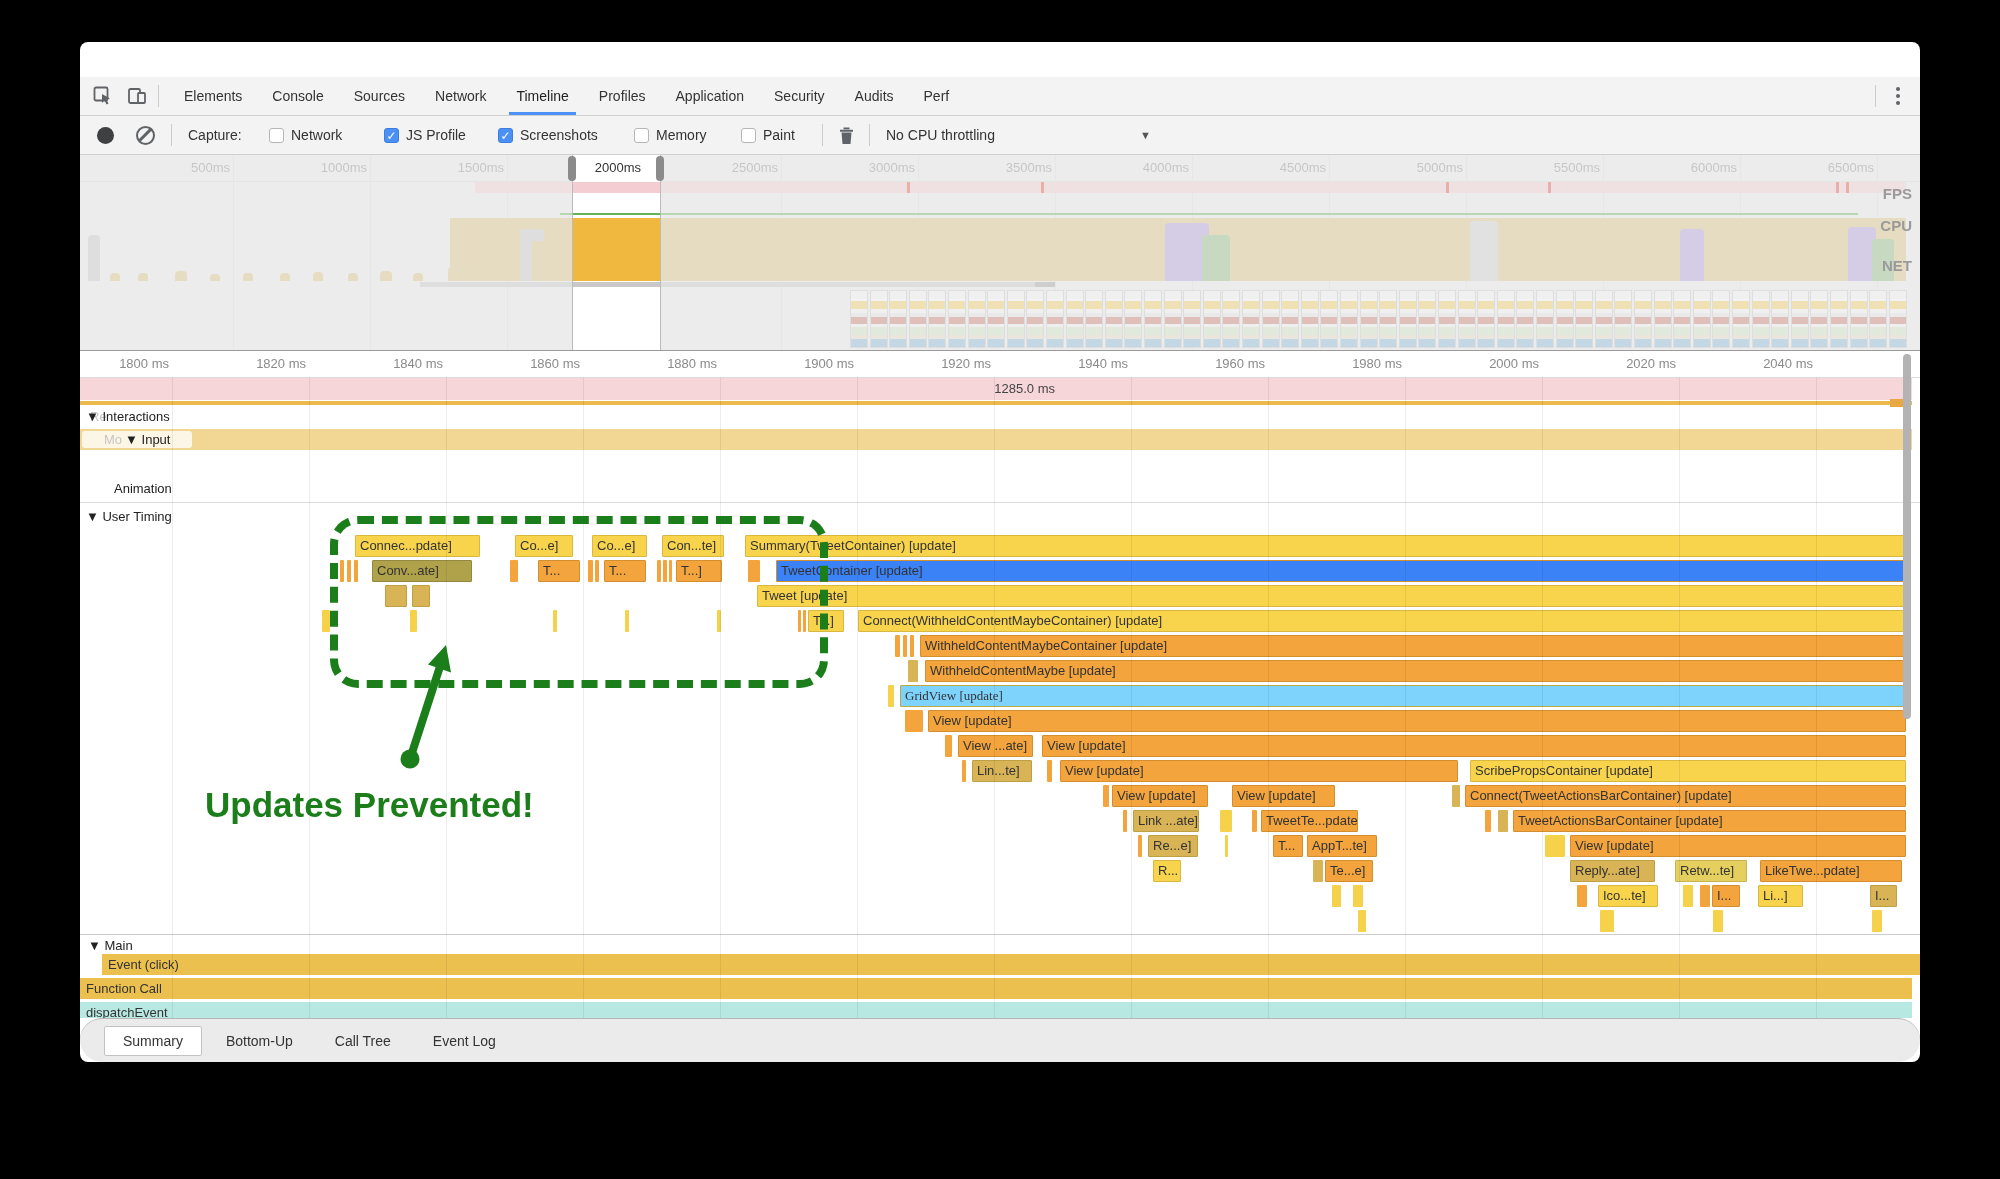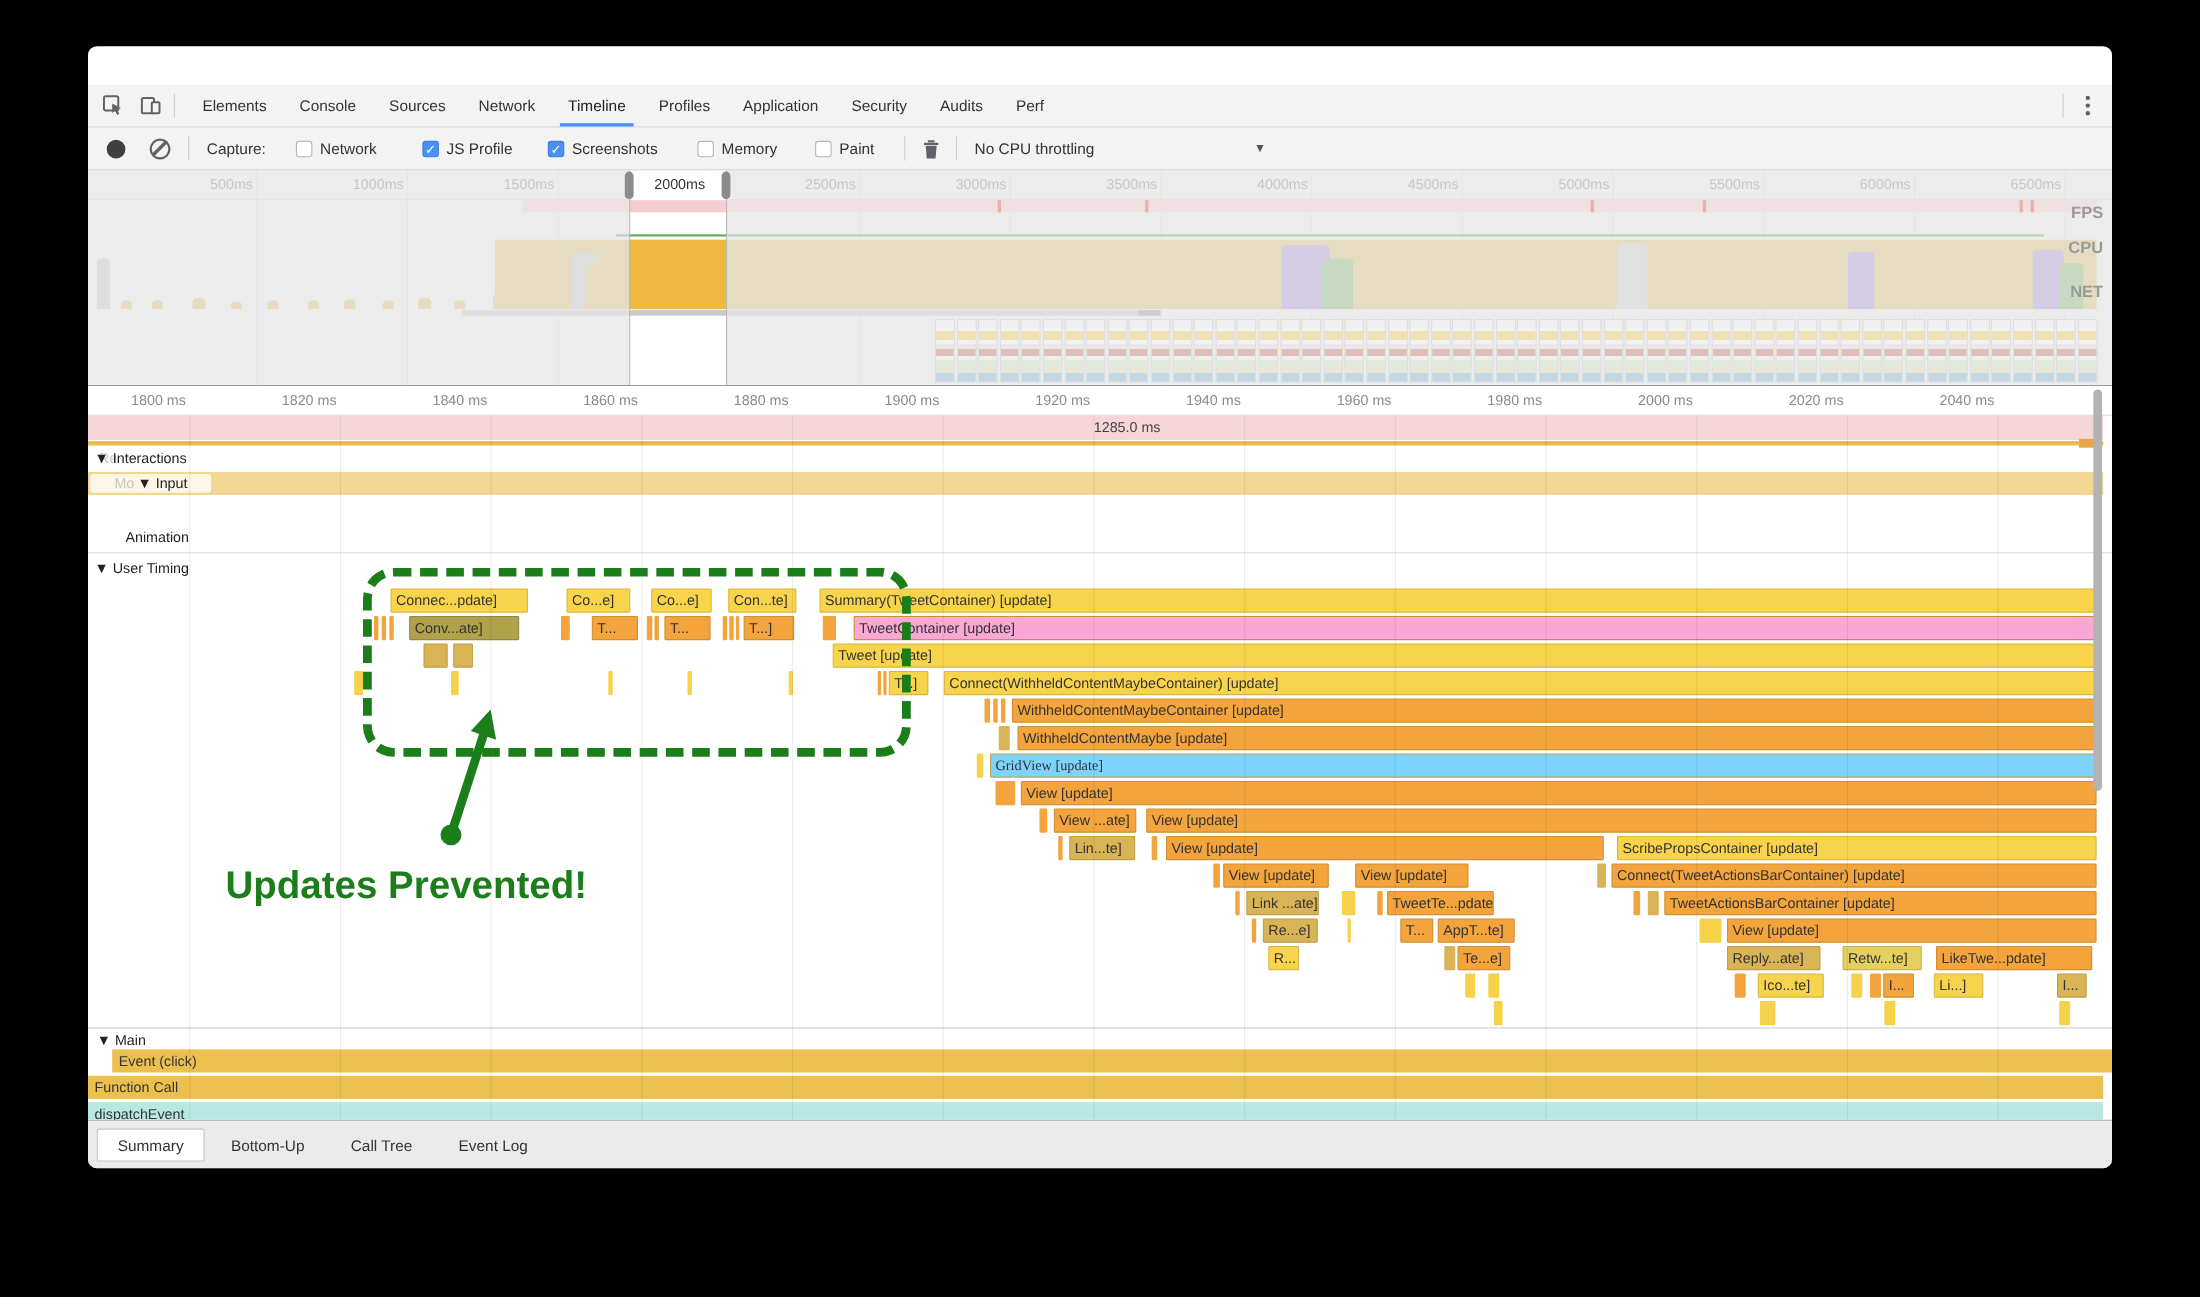--- a/index.html
+++ b/index.html
@@ -77,21 +77,21 @@
   
   #dashed-box{position:absolute;border:8px dashed #1b7e1b;border-radius:28px;z-index:9;}
   #tooltip{position:absolute;background:#fff;border:1px solid #d0d0d0;box-shadow:0 2px 7px rgba(0,0,0,.3);
     height:30px;display:flex;align-items:center;gap:9px;padding:0 11px;font-size:15px;z-index:10;white-space:nowrap;}
   #tooltip .tt-time{color:#2e8b2e;}
   #tooltip .tt-text{color:#333;}
   #annot-text{position:absolute;font-size:35px;font-weight:bold;z-index:10;white-space:nowrap;}
   #arrow-svg{position:absolute;z-index:10;overflow:visible;}
   
   #footer{position:absolute;left:0;top:976px;width:100%;height:44px;background:#ebebeb;
-    border-top:1px solid #b5b5b5;display:flex;align-items:center;padding-left:8px;box-sizing:border-box;}
+    border-top:1px solid #b5b5b5;display:flex;align-items:center;padding-left:24px;box-sizing:border-box;border-radius:22px;}
   .ftab{font-size:14px;color:#333;padding:6px 18px;margin-right:6px;}
   .ftab.active{background:#fff;border:1px solid #c3c3c3;border-radius:2px;}
   #vscroll{position:absolute;right:9px;top:312px;width:8px;height:365px;border-radius:4px;background:#b3b3b3;z-index:8;}
 </style>
 </head>
 <body>
 
 <div id="stage">
   <div id="win">
 
@@ -339,21 +339,21 @@
           <div class="bar tick" style="left: 430px; top: 209px; width: 8px; background: rgb(243, 164, 60);"></div>
           <div class="bar" title="T..." style="left: 458px; top: 209px; width: 42px; background: rgb(243, 164, 60); border-color: rgb(211, 142, 47);">T...</div>
           <div class="bar tick" style="left: 508px; top: 209px; width: 5px; background: rgb(243, 164, 60);"></div>
           <div class="bar tick" style="left: 515px; top: 209px; width: 4px; background: rgb(243, 164, 60);"></div>
           <div class="bar" title="T..." style="left: 524px; top: 209px; width: 42px; background: rgb(243, 164, 60); border-color: rgb(211, 142, 47);">T...</div>
           <div class="bar tick" style="left: 577px; top: 209px; width: 4px; background: rgb(243, 164, 60);"></div>
           <div class="bar tick" style="left: 583px; top: 209px; width: 4px; background: rgb(243, 164, 60);"></div>
           <div class="bar tick" style="left: 589px; top: 209px; width: 3px; background: rgb(243, 164, 60);"></div>
           <div class="bar" title="T...]" style="left: 596px; top: 209px; width: 46px; background: rgb(243, 164, 60); border-color: rgb(211, 142, 47);">T...]</div>
           <div class="bar tick" style="left: 668px; top: 209px; width: 12px; background: rgb(243, 164, 60);"></div>
-          <div class="bar" title="TweetContainer [update]" style="left: 696px; top: 209px; width: 1130px; background: #f9a8d4; border-color: rgb(211, 142, 47);">TweetContainer [update]</div>
+          <div class="bar" title="TweetContainer [update]" style="left: 696px; top: 209px; width: 1130px; background: #3b82f6; border-color: rgb(211, 142, 47);">TweetContainer [update]</div>
           <div class="bar" style="left: 305px; top: 234px; width: 22px; background: rgb(217, 180, 86); border-color: rgb(189, 160, 67);"></div>
           <div class="bar" style="left: 332px; top: 234px; width: 18px; background: rgb(217, 180, 86); border-color: rgb(189, 160, 67);"></div>
           <div class="bar" title="Tweet [update]" style="left: 677px; top: 234px; width: 1149px; background: rgb(248, 212, 76); border-color: rgb(216, 184, 62);">Tweet [update]</div>
           <div class="bar tick" style="left: 242px; top: 259px; width: 8px; background: rgb(246, 209, 74);"></div>
           <div class="bar tick" style="left: 330px; top: 259px; width: 7px; background: rgb(246, 209, 74);"></div>
           <div class="bar tick" style="left: 473px; top: 259px; width: 4px; background: rgb(246, 209, 74);"></div>
           <div class="bar tick" style="left: 545px; top: 259px; width: 4px; background: rgb(246, 209, 74);"></div>
           <div class="bar tick" style="left: 637px; top: 259px; width: 4px; background: rgb(246, 209, 74);"></div>
           <div class="bar tick" style="left: 718px; top: 259px; width: 3px; background: rgb(243, 164, 60);"></div>
           <div class="bar tick" style="left: 723px; top: 259px; width: 3px; background: rgb(243, 164, 60);"></div>

